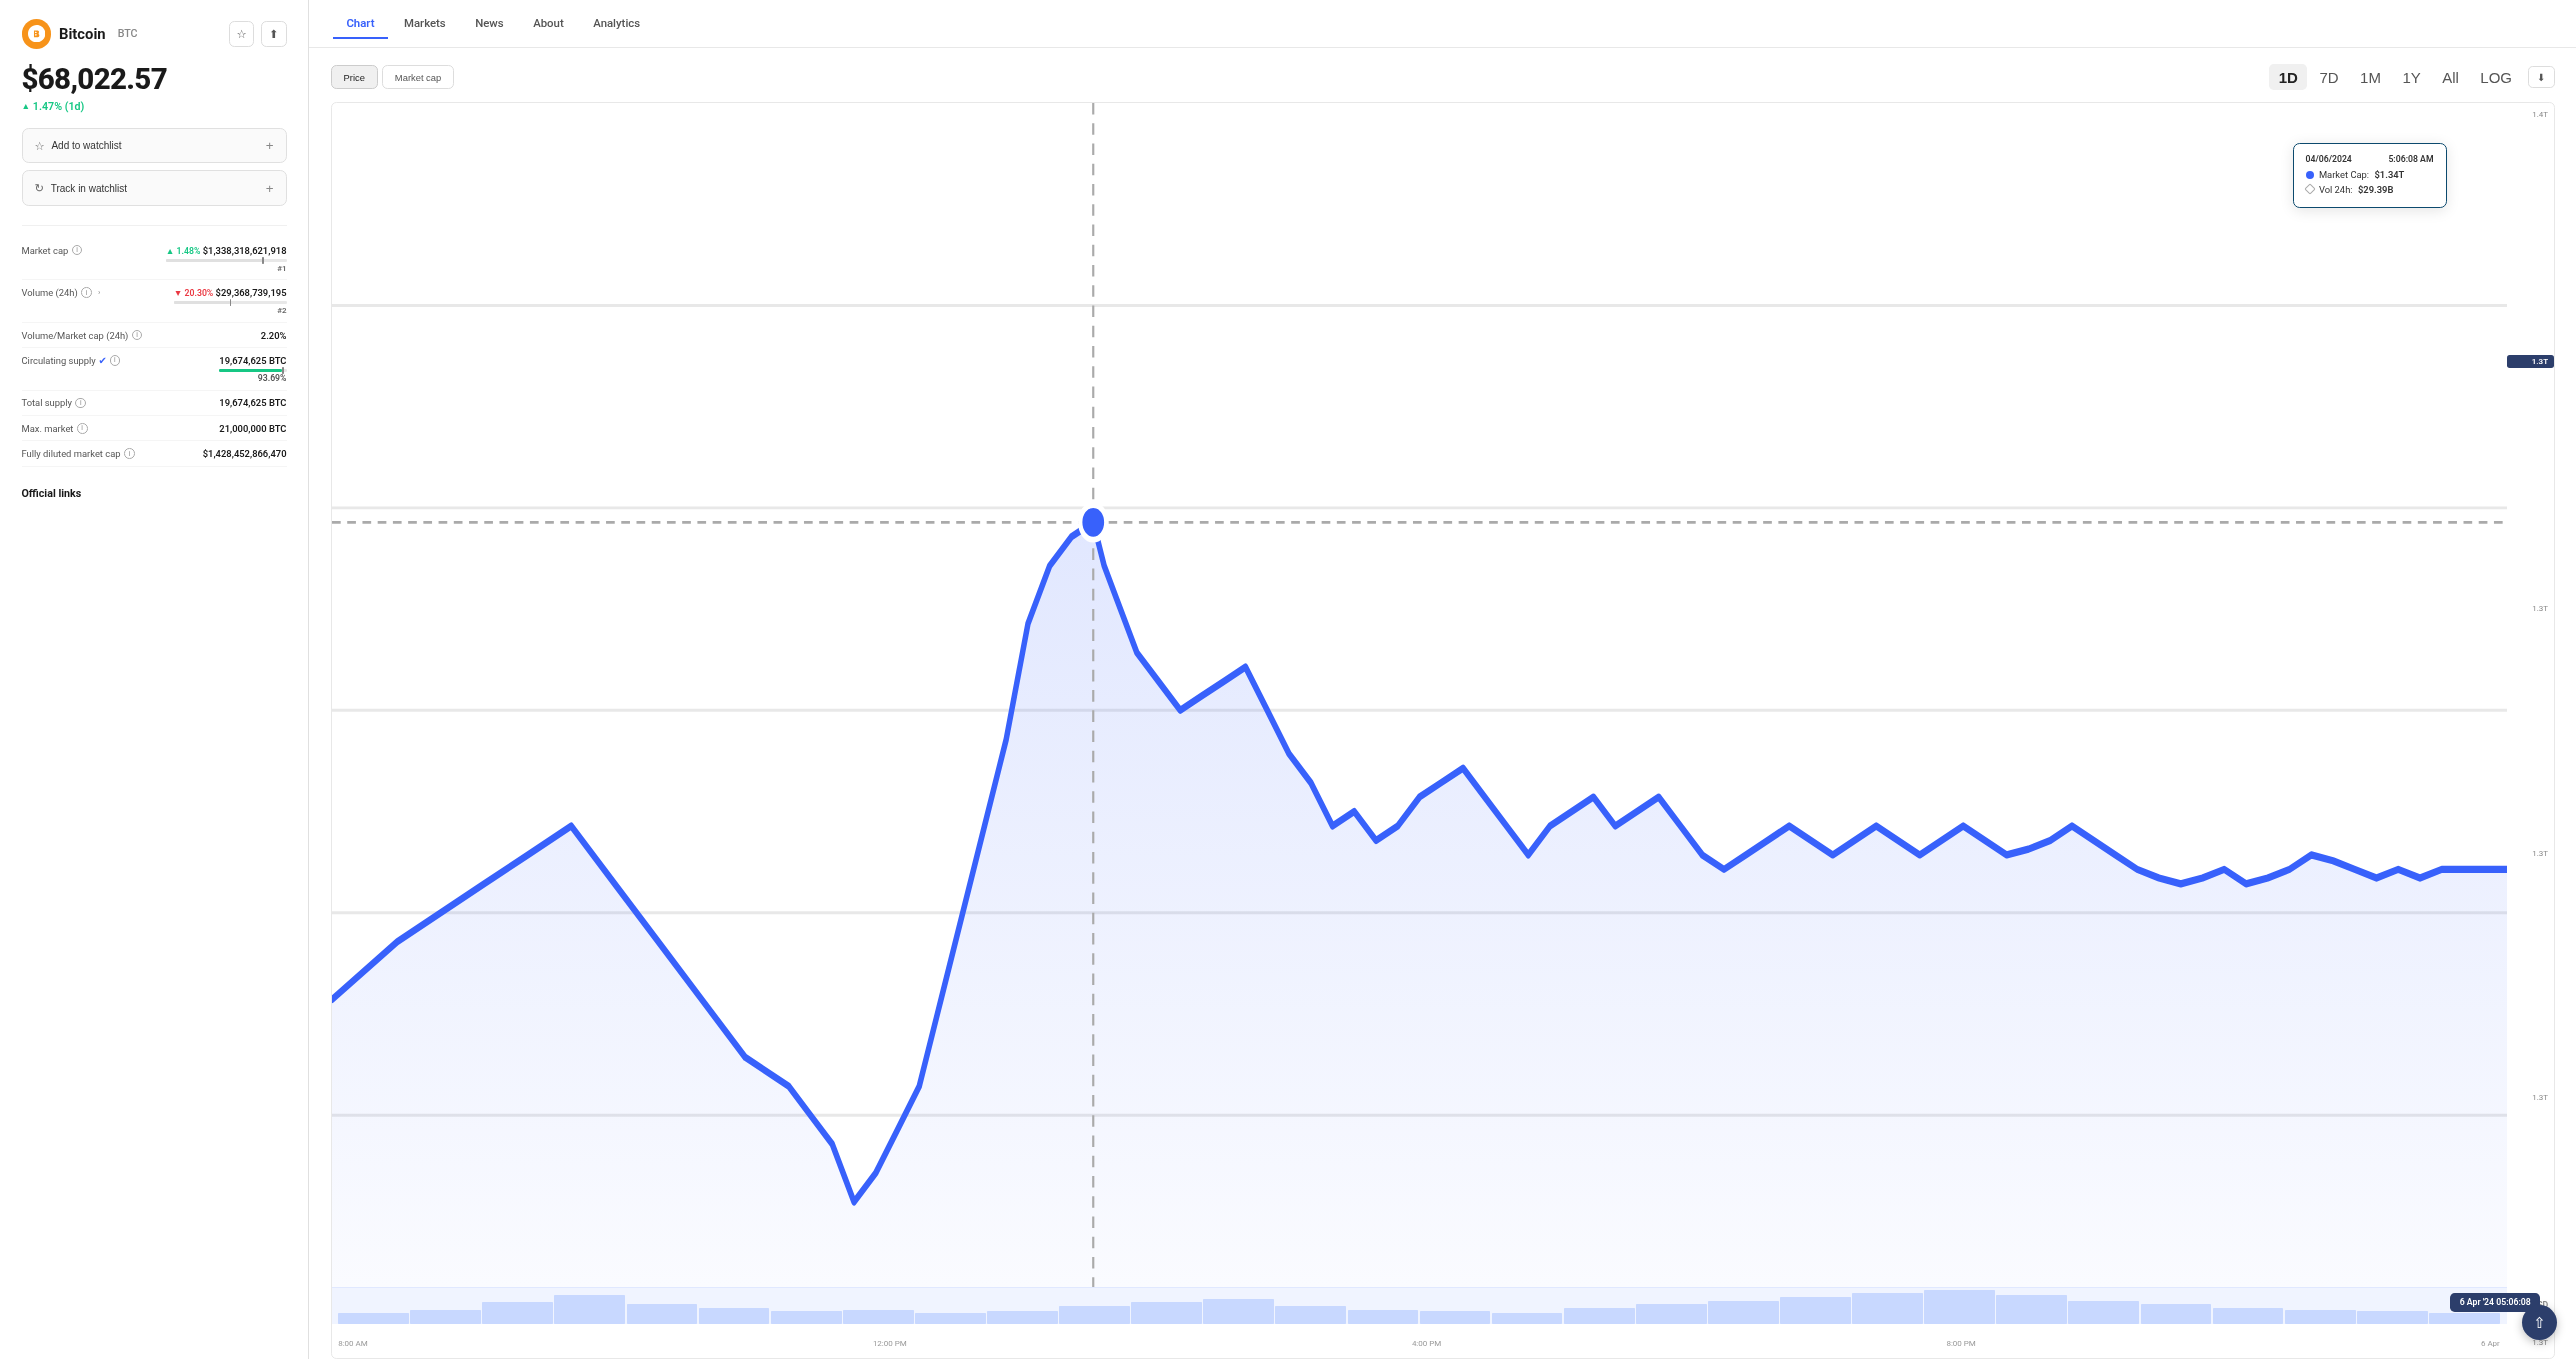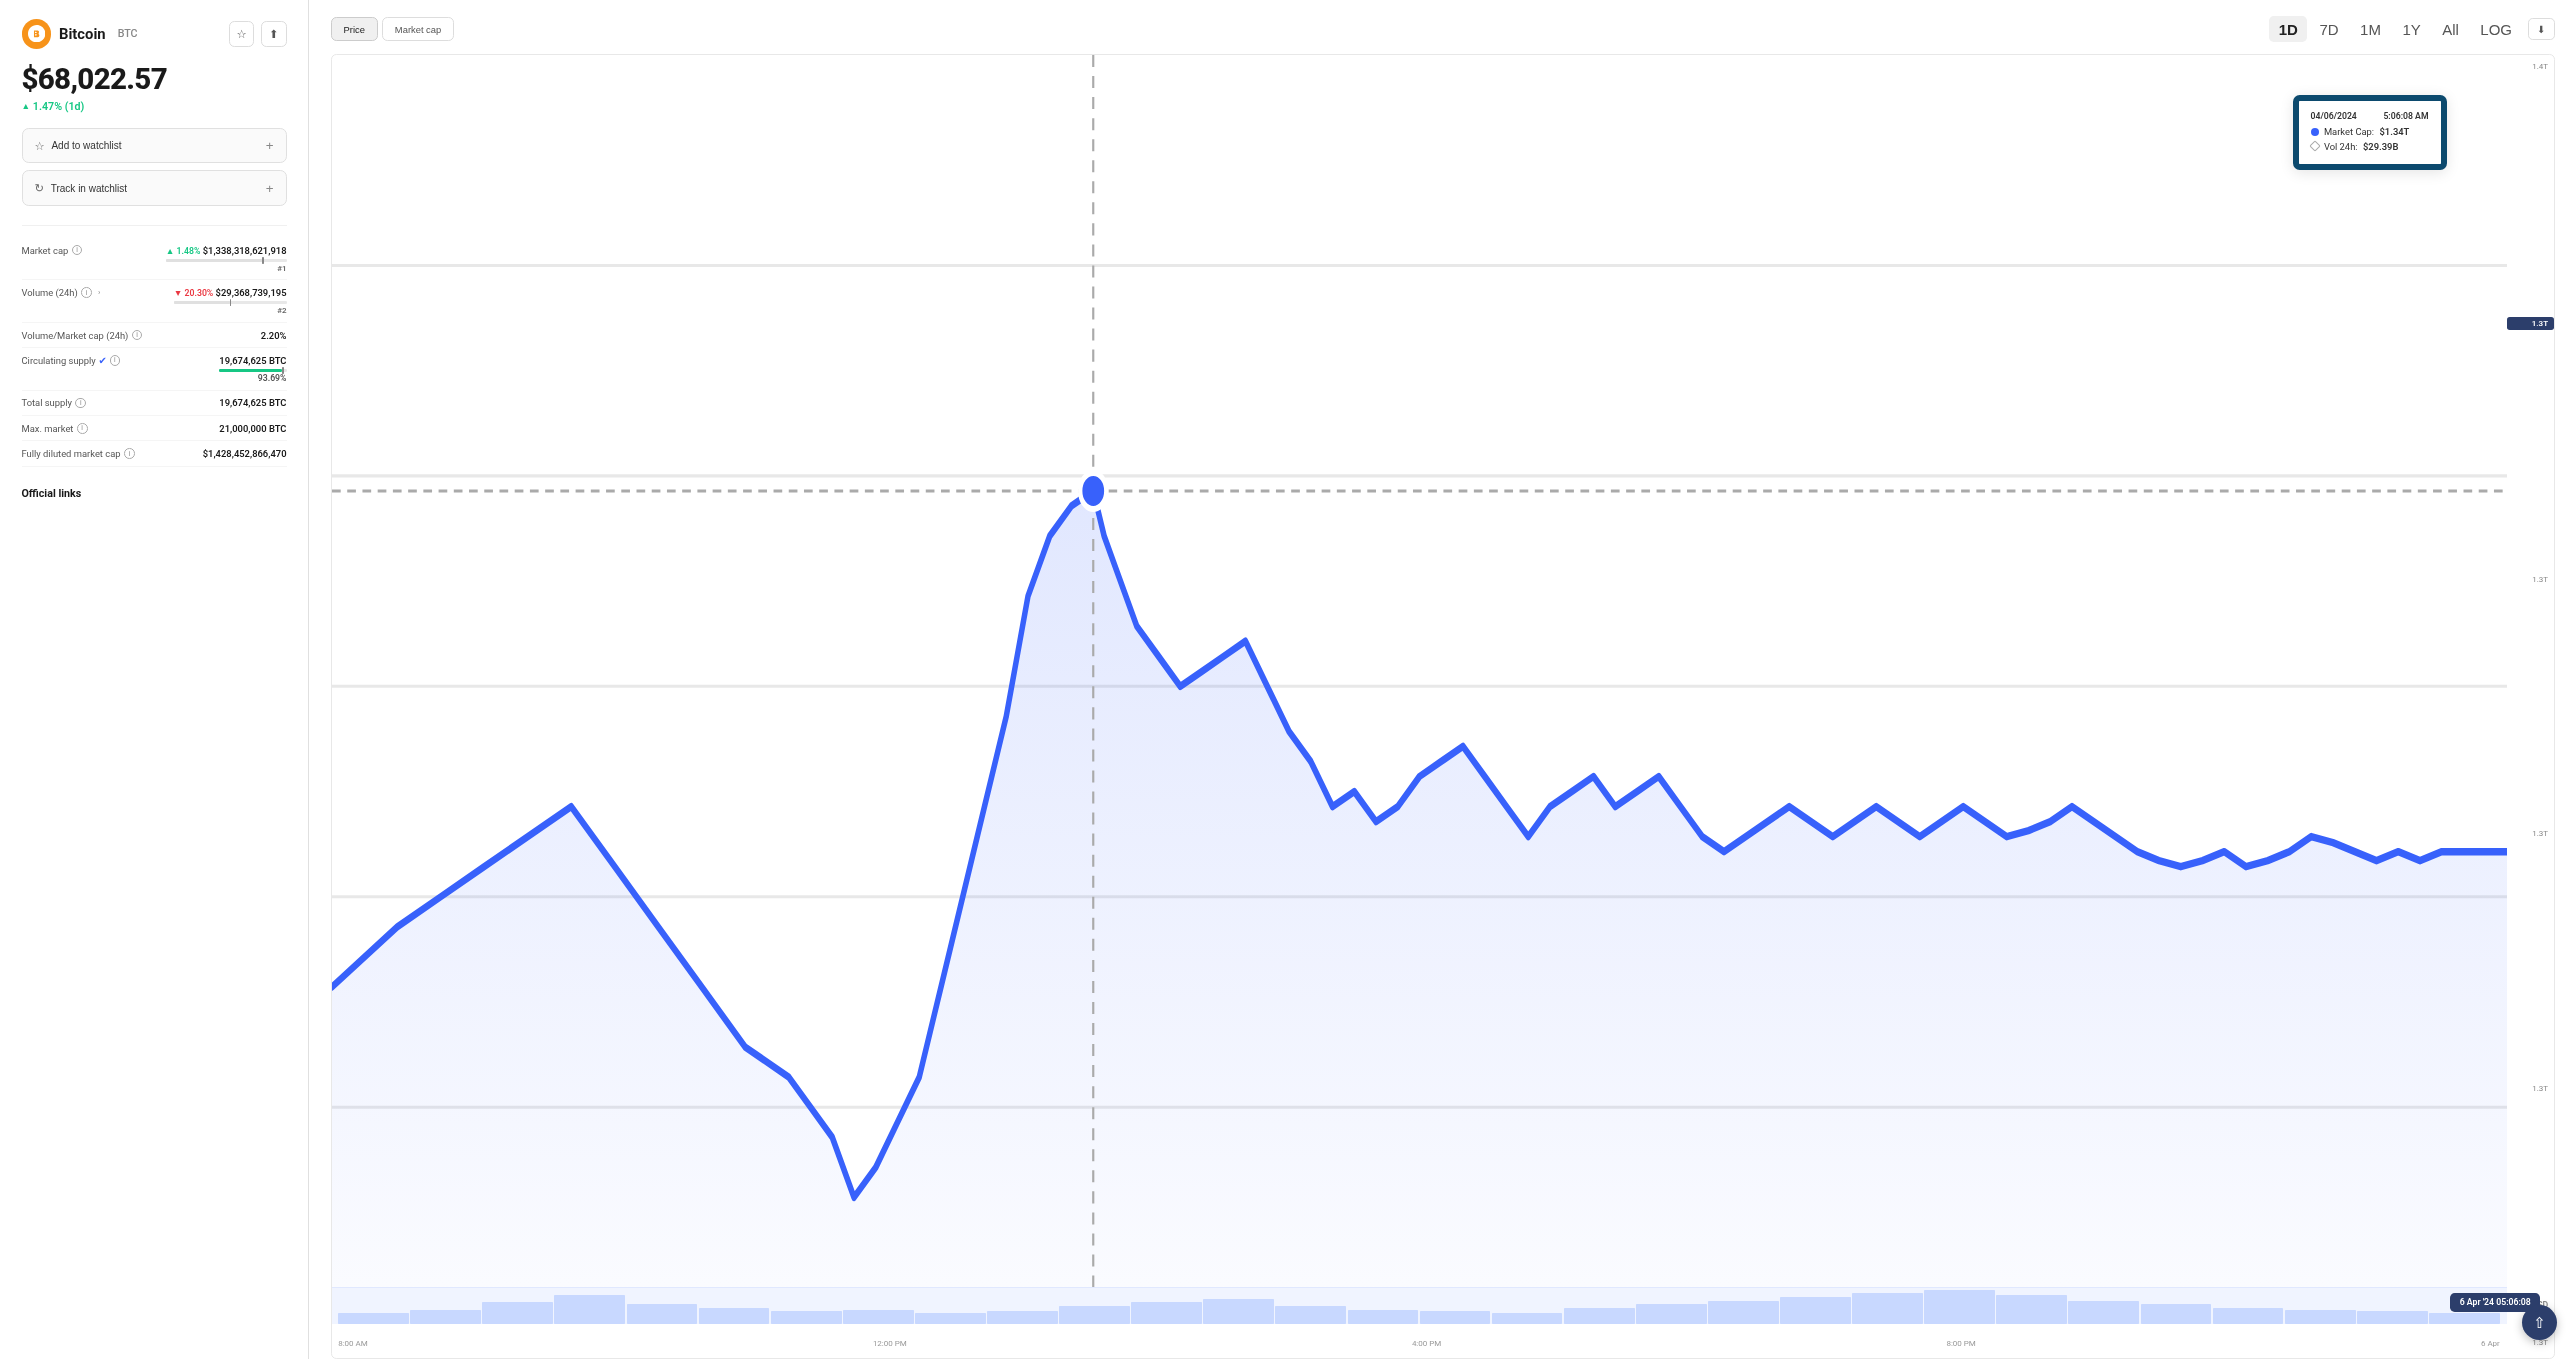--- a/index.html
+++ b/index.html
@@ -60,21 +60,21 @@
 
     .time-btns { display: flex; align-items: center; gap: 2.7px; }
     .time-btn { padding: 4.7px 9.4px; border-radius: 4.7px; border: none; background: transparent; font-size: 15px; cursor: pointer; color: #555; font-weight: 500; }
     .time-btn.active { background: #f0f0f0; color: #222; font-weight: 600; }
     .download-btn { padding: 4.7px 8px; border: 1px solid #ddd; border-radius: 4.7px; background: #fff; cursor: pointer; color: #555; font-size: 10px; margin-left: 4px; }
 
     
     .chart-wrapper { flex: 1; position: relative; border: 1px solid #e8e8e8; border-radius: 5.4px; overflow: hidden; background: #fff; margin-bottom: 0; }
 
     
-    .tooltip { position: absolute; top: 40px; right: 107px; background: #fff; border: 6px solid #0c4a6e; border-radius: 6.7px; padding: 9.4px 12px; box-shadow: 0 2.7px 13.4px rgba(0,0,0,0.1); z-index: 10; min-width: 154px; }
+    .tooltip { position: absolute; top: 40px; right: 107px; background: #fff; border: 1px solid #0c4a6e; border-radius: 6.7px; padding: 9.4px 12px; box-shadow: 0 2.7px 13.4px rgba(0,0,0,0.1); z-index: 10; min-width: 154px; }
     .tooltip-date { font-size: 8.7px; color: #333; font-weight: 600; margin-bottom: 5.4px; display: flex; justify-content: space-between; }
     .tooltip-row { display: flex; align-items: center; gap: 5.4px; font-size: 9.4px; color: #333; margin-bottom: 3.4px; }
     .tooltip-dot { width: 8px; height: 8px; border-radius: 50%; background: #3861fb; }
     .tooltip-diamond { width: 8px; height: 8px; border: 1.3px solid #aaa; border-radius: 1.3px; transform: rotate(45deg); }
 
     
     .y-axis { position: absolute; right: 0; top: 0; bottom: 4px; width: 47px; display: flex; flex-direction: column; justify-content: space-between; padding: 6.7px 0; }
     .y-label { font-size: 8px; color: #888; text-align: right; padding-right: 5.4px; }
     .y-label.highlight { background: #2c3e6b; color: #fff; padding: 2px 5.4px; border-radius: 2.7px; font-weight: 600; }
 
@@ -232,20 +232,27 @@
       </div>
       <div class="stat-value">$1,428,452,866,470</div>
     </div>
 
     <div class="section-title" style="padding-top:6.7px;">Official links</div>
   </div>
 </div>
 
 <div class="right-panel">
 
+  <div class="tabs-bar">
+    <div class="tab active">Chart</div>
+    <div class="tab">Markets</div>
+    <div class="tab">News</div>
+    <div class="tab">About</div>
+    <div class="tab">Analytics</div>
+  </div>
 
   <div class="chart-container">
 
     <div class="chart-controls">
       <div class="chart-type-btns">
         <button class="chart-type-btn active">Price</button>
         <button class="chart-type-btn">Market cap</button>
       </div>
       <div class="time-btns">
         <button class="time-btn active">1D</button>

